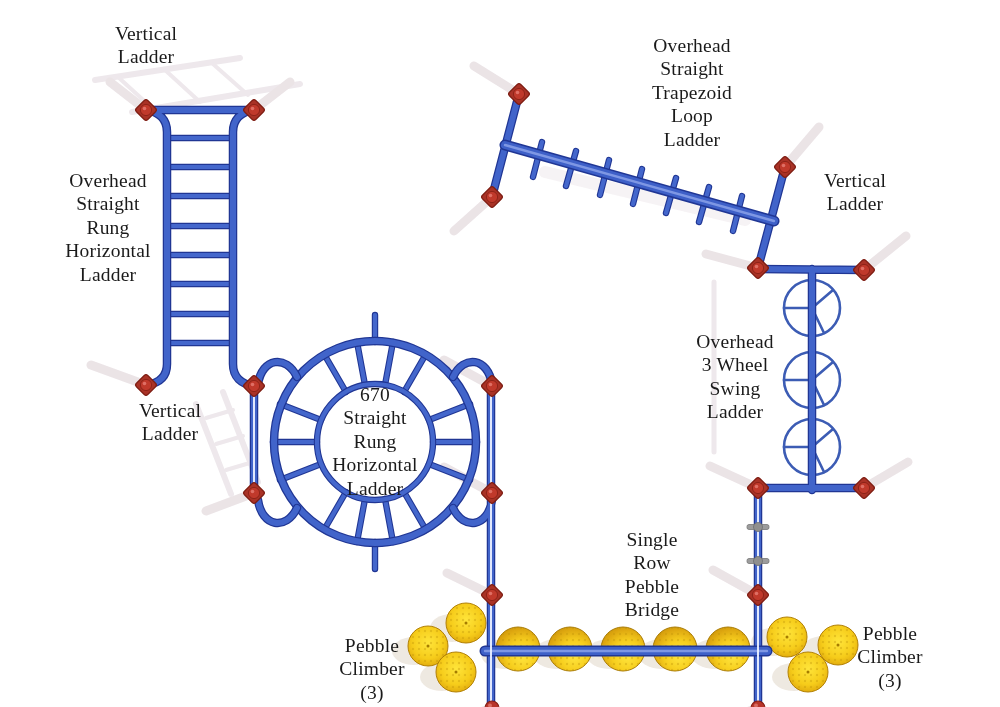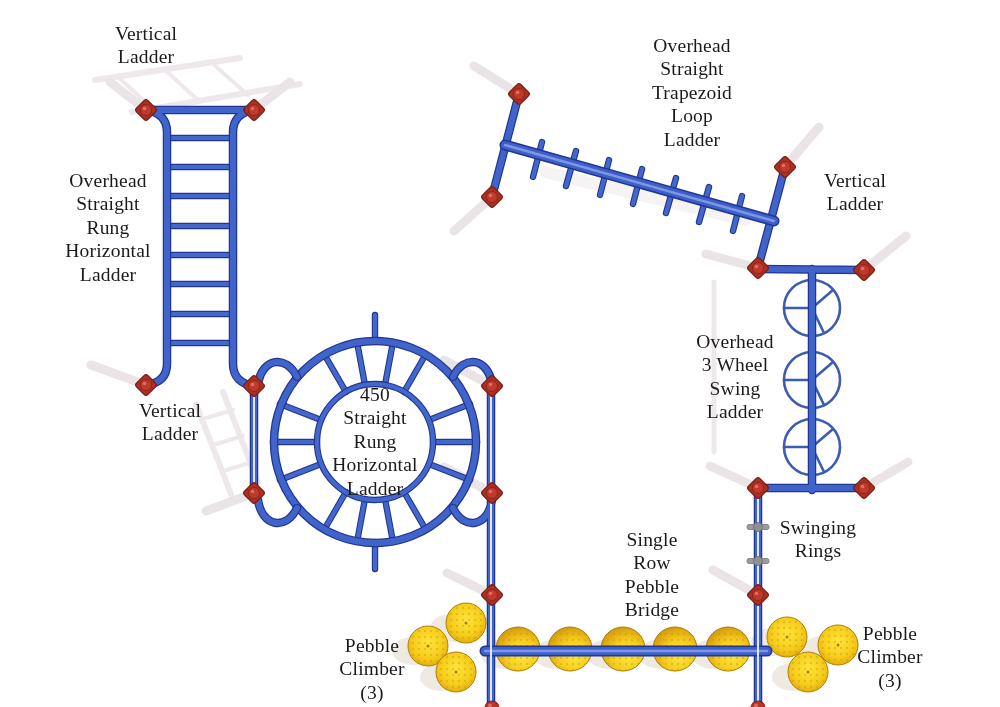--- a/index.html
+++ b/index.html
@@ -233,38 +233,36 @@
 
 <div class="eq-label" style="left:146px;top:25px">Vertical
 Ladder</div>
 <div class="eq-label" style="left:108px;top:207px">Overhead
 Straight
 Rung
 Horizontal
 Ladder</div>
 <div class="eq-label" style="left:170px;top:402px">Vertical
 Ladder</div>
-<div class="eq-label" style="left:375px;top:421px">450
+<div class="eq-label" style="left:375px;top:421px">670
 Straight
 Rung
 Horizontal
 Ladder</div>
 <div class="eq-label" style="left:692px;top:72px">Overhead
 Straight
 Trapezoid
 Loop
 Ladder</div>
 <div class="eq-label" style="left:855px;top:172px">Vertical
 Ladder</div>
 <div class="eq-label" style="left:735px;top:357px">Overhead
 3 Wheel
 Swing
 Ladder</div>
-<div class="eq-label" style="left:818px;top:519px">Swinging
-Rings</div>
 <div class="eq-label" style="left:652px;top:555px">Single
 Row
 Pebble
 Bridge</div>
 <div class="eq-label" style="left:372px;top:649px">Pebble
 Climber
 (3)</div>
 <div class="eq-label" style="left:890px;top:637px">Pebble
 Climber
 (3)</div>

